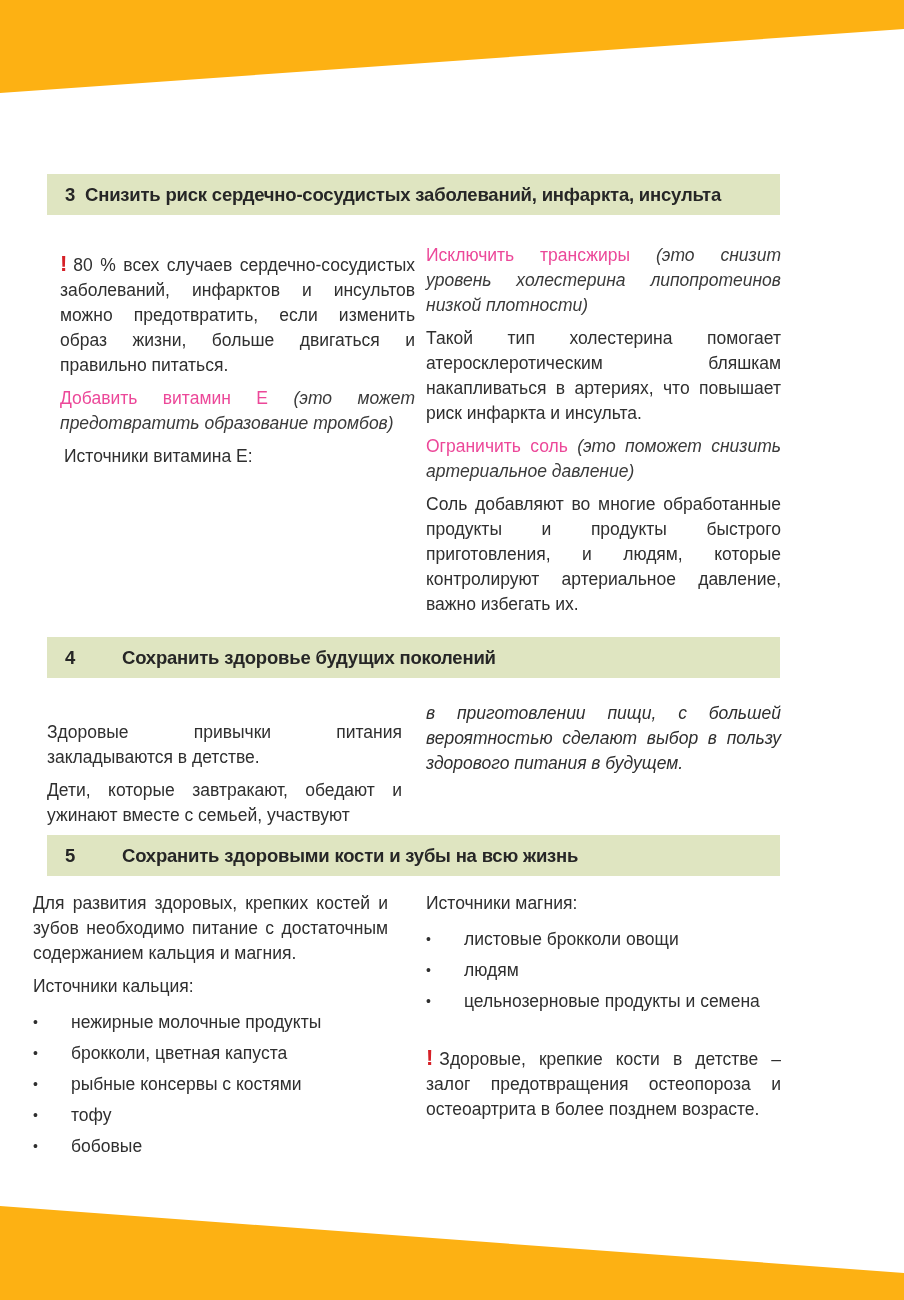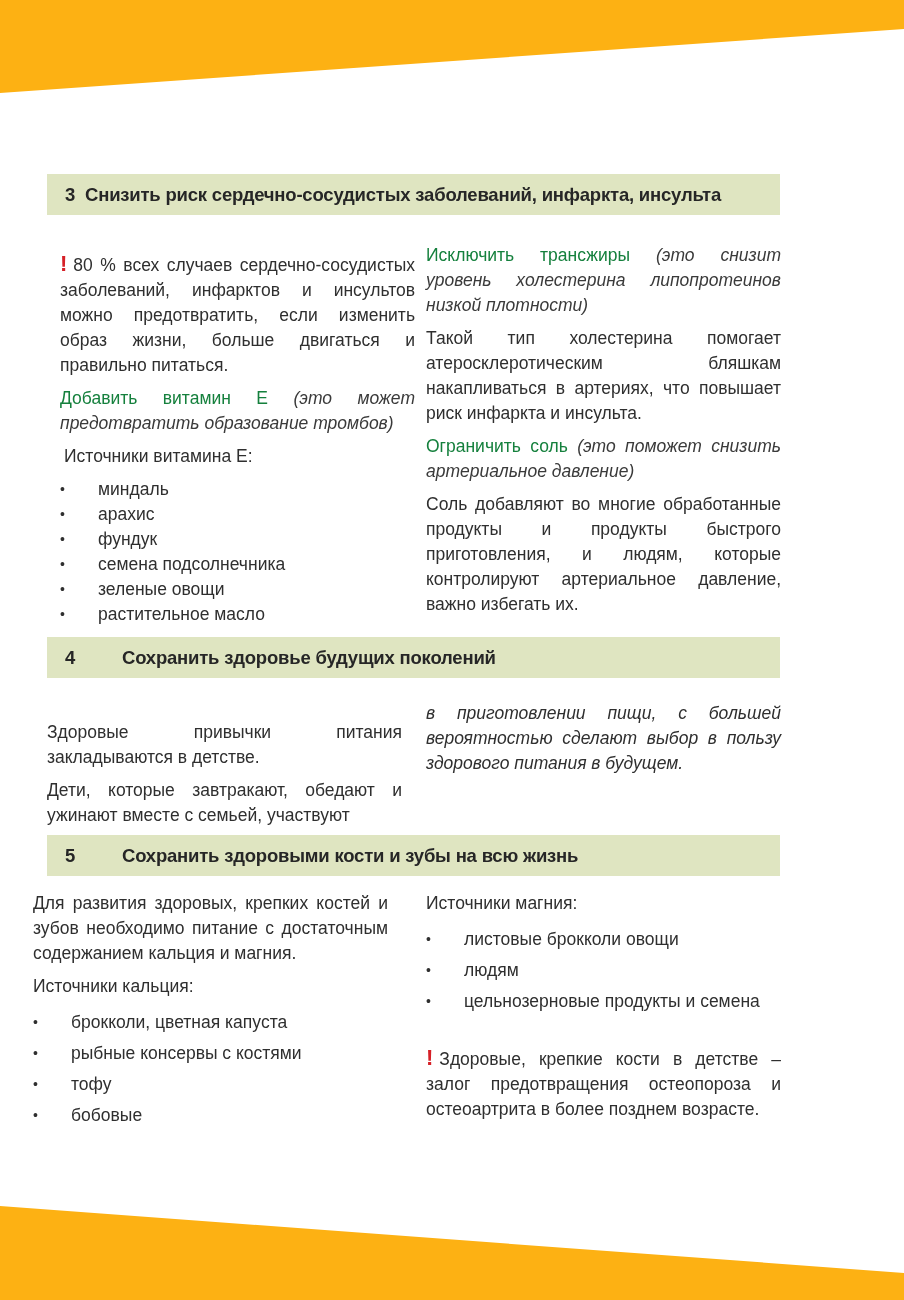--- a/index.html
+++ b/index.html
@@ -20,21 +20,21 @@
     font-size: 18.5px; font-weight: bold; color: #262626;
     letter-spacing: -0.2px;
   }
   .section-head .num { display: inline-block; }
   .section-head .ttl { display: inline-block; }
   .s3 .num { margin-left: 18px; width: 20px; }
   .s4 .num, .s5 .num { margin-left: 18px; width: 57px; }
 
   .col { position: absolute; width: 355px; font-size: 17.5px; line-height: 25px; color: #2f2f2f; }
   .col p { margin: 0 0 8px 0; text-align: justify; }
-  .col .lead { font-weight: normal; color: #15803d; }
+  .col .lead { font-weight: normal; color: #ec4899; }
   .col .note { font-style: italic; color: #3a3a3a; }
   .excl { color: #d62027; font-weight: bold; font-size: 22px; margin-right: 6px; }
   ul.bul { list-style: none; margin: 0; padding: 0; }
   ul.bul li { position: relative; padding-left: 38px; }
   ul.bul li::before { content: "•"; position: absolute; left: 0; top: 0; font-size: 14px; }
   ul.tight li { line-height: 25px; }
   ul.loose li { line-height: 31px; }
   .sub { margin: 0 0 6px 0; }
 </style>
 </head>
@@ -53,28 +53,20 @@
 
 <div class="col" style="left:47px; top:251px;margin-left:13px;">
   <p>
     <span class="excl">!</span><span>80 % всех случаев сердечно-сосудистых заболеваний, инфарктов и инсультов можно предотвратить, если изменить образ жизни, больше двигаться и правильно питаться.</span>
   </p>
   <p>
     <span class="lead">Добавить витамин Е</span>
     <span class="note">(это может предотвратить образование тромбов)</span>
   </p>
   <p class="sub" style="padding-left:4px;">Источники витамина Е:</p>
-  <ul class="bul tight">
-    <li>миндаль</li>
-    <li>арахис</li>
-    <li>фундук</li>
-    <li>семена подсолнечника</li>
-    <li>зеленые овощи</li>
-    <li>растительное масло</li>
-  </ul>
 </div>
 
 <div class="col" style="left:426px; top:243px;">
   <p>
     <span class="lead">Исключить трансжиры</span>
     <span class="note">(это снизит уровень холестерина липопротеинов низкой плотности)</span>
   </p>
   <p>Такой тип холестерина помогает атеросклеротическим бляшкам накапливаться в артериях, что повышает риск инфаркта и инсульта.</p>
   <p>
     <span class="lead">Ограничить соль</span>
@@ -98,20 +90,21 @@
 
 <div class="section-head s5" style="top:835px;">
   <span class="num">5</span>
   <span class="ttl">Сохранить здоровыми кости и зубы на всю жизнь</span>
 </div>
 
 <div class="col" style="left:33px; top:891px;">
   <p>Для развития здоровых, крепких костей и зубов необходимо питание  с достаточным содержанием кальция и магния.</p>
   <p class="sub">Источники кальция:</p>
   <ul class="bul loose">
+    <li>нежирные молочные продукты</li>
     <li>брокколи, цветная капуста</li>
     <li>рыбные консервы с костями</li>
     <li>тофу</li>
     <li>бобовые</li>
   </ul>
 </div>
 
 <div class="col" style="left:426px; top:891px;">
   <p class="sub">Источники магния:</p>
   <ul class="bul loose">

